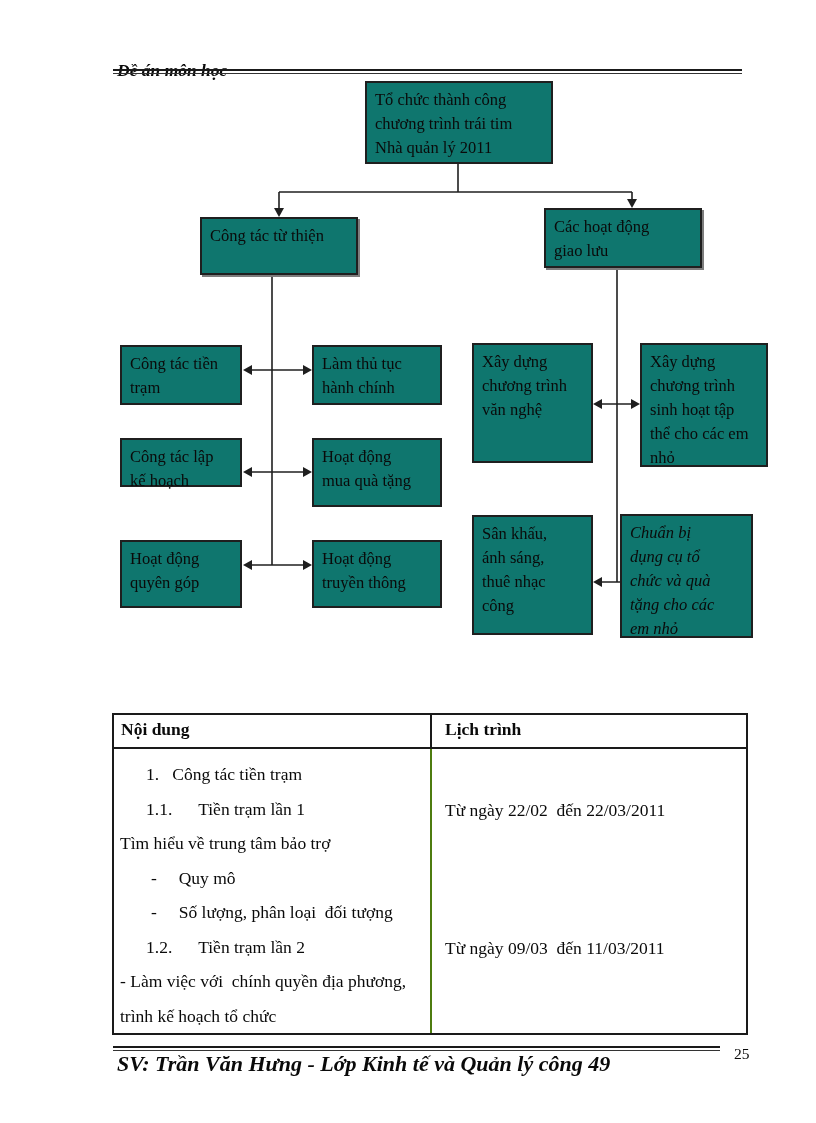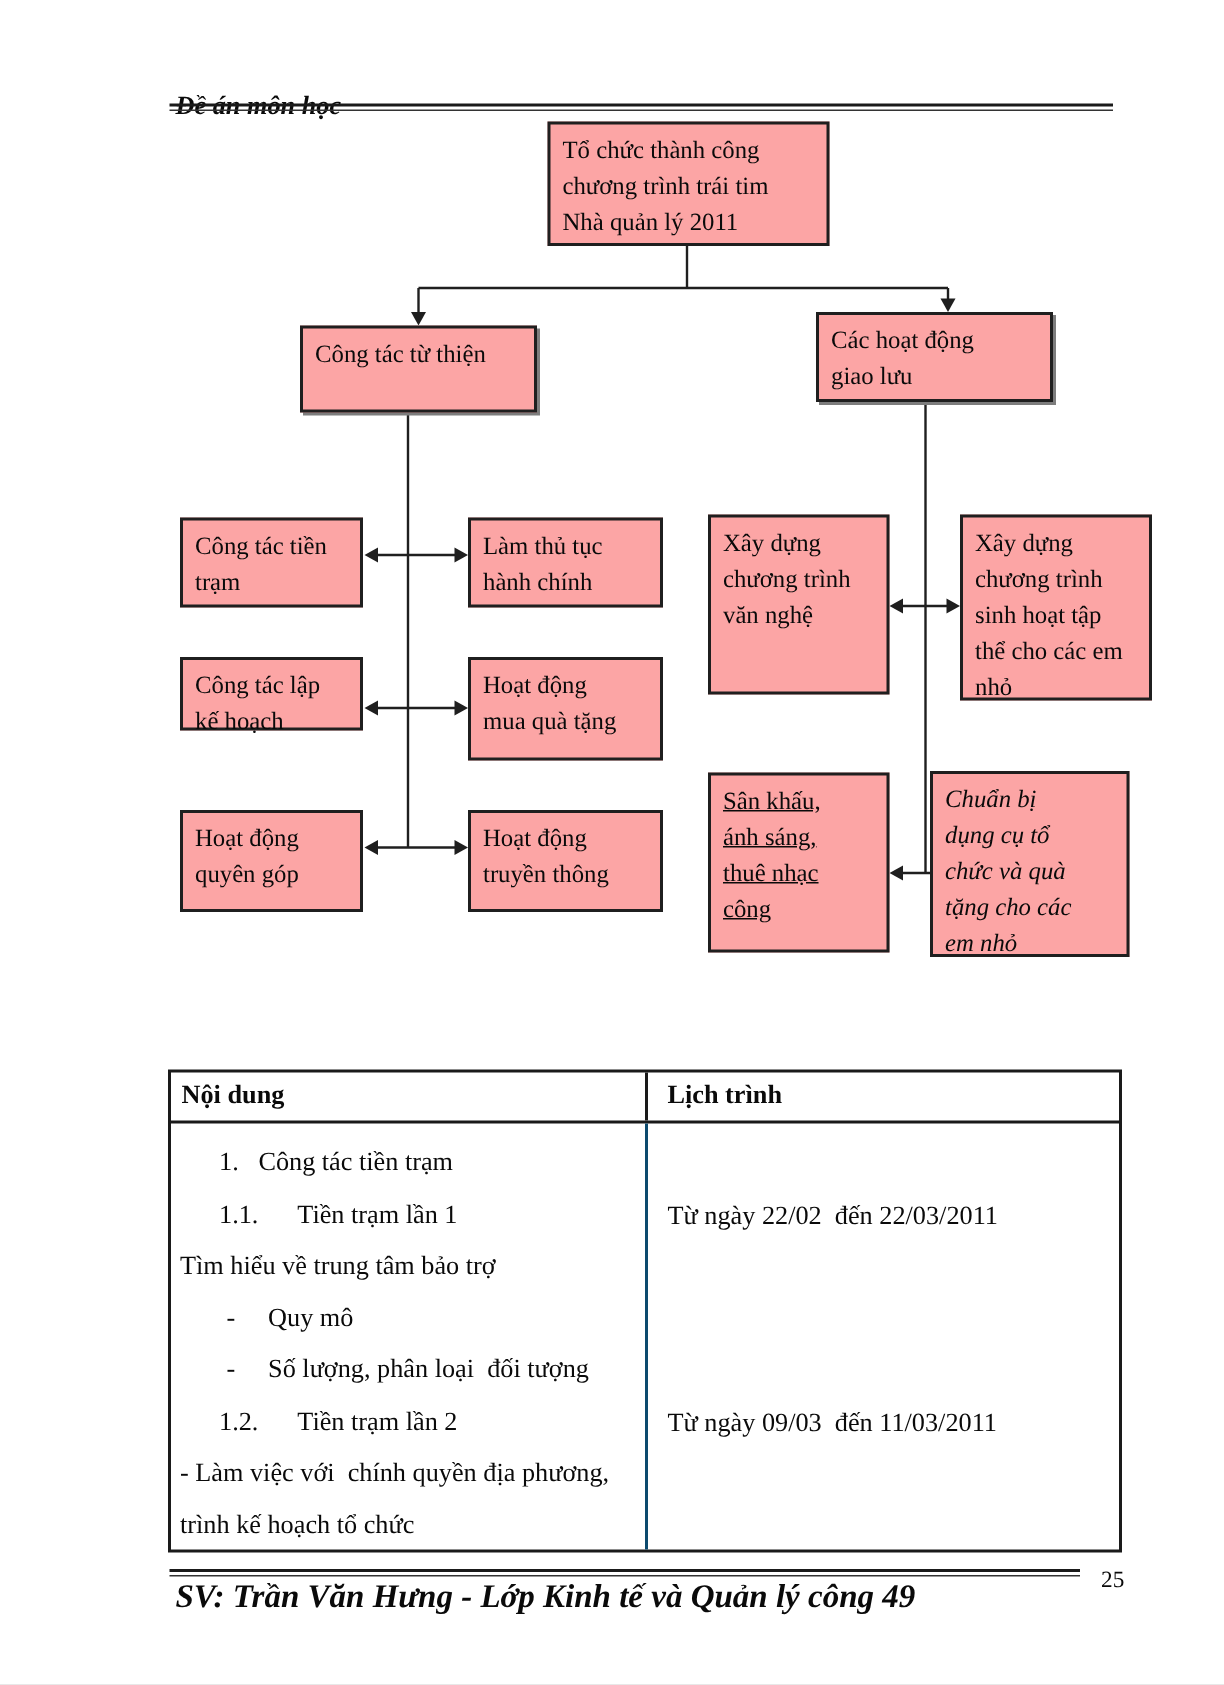--- a/index.html
+++ b/index.html
@@ -20,58 +20,58 @@
   .hdr-rule { left:113px; top:69px; width:629px; }
   .ftr-rule { left:113px; top:1046px; width:607px; }
   .ftr-credit {
     position:absolute; left:117px; top:1051px;
     font-size:22px; font-weight:bold; font-style:italic;
   }
   .page-num { position:absolute; left:734px; top:1045px; font-size:15.5px; }
 
   
   .fc-box {
-    position:absolute; background:#fca5a5;
+    position:absolute; background:#0f766e;
     border:2px solid #1f1f1f;
     font-size:16.5px; line-height:24px;
     padding:5px 6px 3px 8px;
     white-space:pre-line; box-sizing:border-box;
   }
   .fc-shadow { box-shadow:2px 2px 0 #7d7d7d; }
   .box-root   { left:365px; top:81px;  width:188px; height:83px; }
   .box-bl     { left:200px; top:217px; width:158px; height:58px; }
   .box-br     { left:544px; top:208px; width:158px; height:60px; }
   .box-l1     { left:120px; top:345px; width:122px; height:60px; }
   .box-l2     { left:312px; top:345px; width:130px; height:60px; }
   .box-l3     { left:120px; top:438px; width:122px; height:49px; }
   .box-l4     { left:312px; top:438px; width:130px; height:69px; }
   .box-l5     { left:120px; top:540px; width:122px; height:68px; }
   .box-l6     { left:312px; top:540px; width:130px; height:68px; }
   .box-r1     { left:472px; top:343px; width:121px; height:120px; }
   .box-r2     { left:640px; top:343px; width:128px; height:124px; }
-  .box-r3     { left:472px; top:515px; width:121px; height:120px;text-decoration:underline; }
+  .box-r3     { left:472px; top:515px; width:121px; height:120px; }
   .box-r4     { left:620px; top:514px; width:133px; height:124px;font-style:italic; }
   .connectors { position:absolute; left:0; top:0; pointer-events:none; }
 
   
   .sched-title {
     position:absolute; left:117px; top:676px;
     font-size:17.5px; font-weight:bold;margin-top:38px;
   }
   .tbl {
     position:absolute; left:112px; top:713px; width:636px; height:322px;
     border:2px solid #1a1a1a; box-sizing:border-box; background:#fff;
   }
   .tbl-header { display:flex; height:32px; border-bottom:2px solid #1a1a1a; }
   .th { font-weight:bold; font-size:17.5px; box-sizing:border-box; padding-top:4px; }
   .th-content  { width:318px; border-right:2px solid #1a1a1a; padding-left:7px; }
   .th-schedule { flex:1; padding-left:13px; }
   .tbl-body { display:flex; height:284px; }
   .td-content {
-    width:318px; border-right:2px solid #0c4a6e; box-sizing:border-box;
+    width:318px; border-right:2px solid #4d7c0f; box-sizing:border-box;
     padding:8px 2px 0 6px; font-size:17.5px;
   }
   .td-content .ln { line-height:34.5px; white-space:pre-wrap; }
   .ln-num  { margin-left:26px; }
   .ln-dash { margin-left:31px; }
   .td-schedule { flex:1; position:relative; font-size:17.5px; }
   .date { position:absolute; left:13px; line-height:34.5px; white-space:pre-wrap; }
   .date-1 { top:44px; }
   .date-2 { top:182px; }
 </style>

